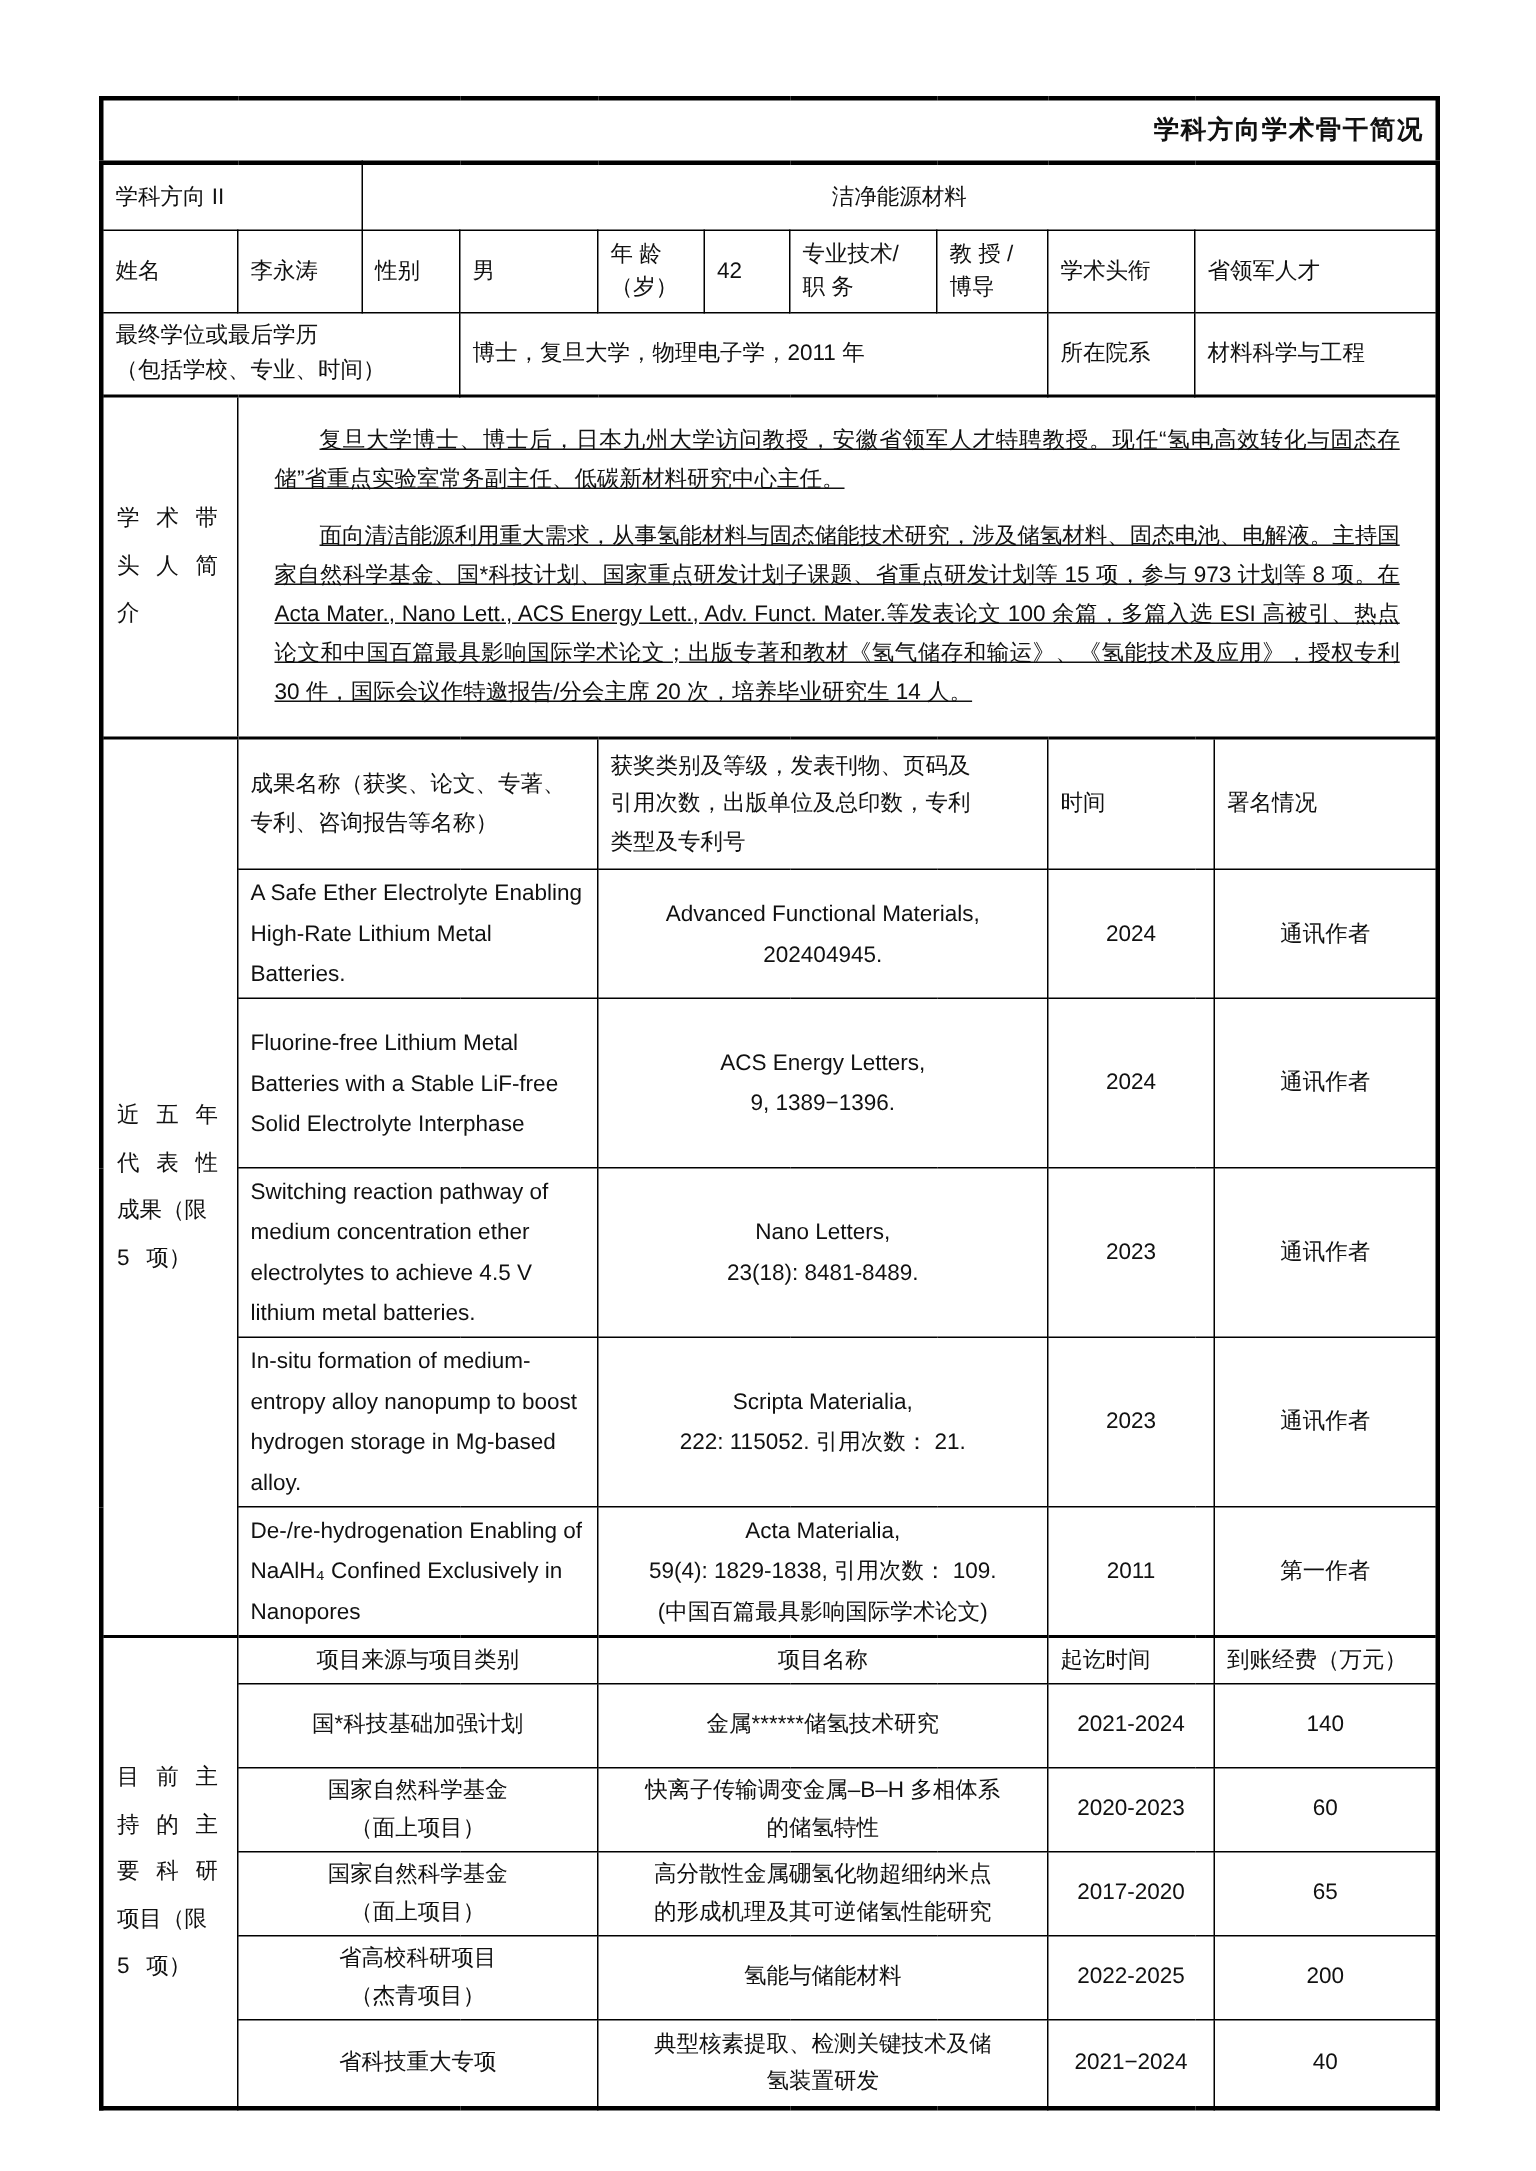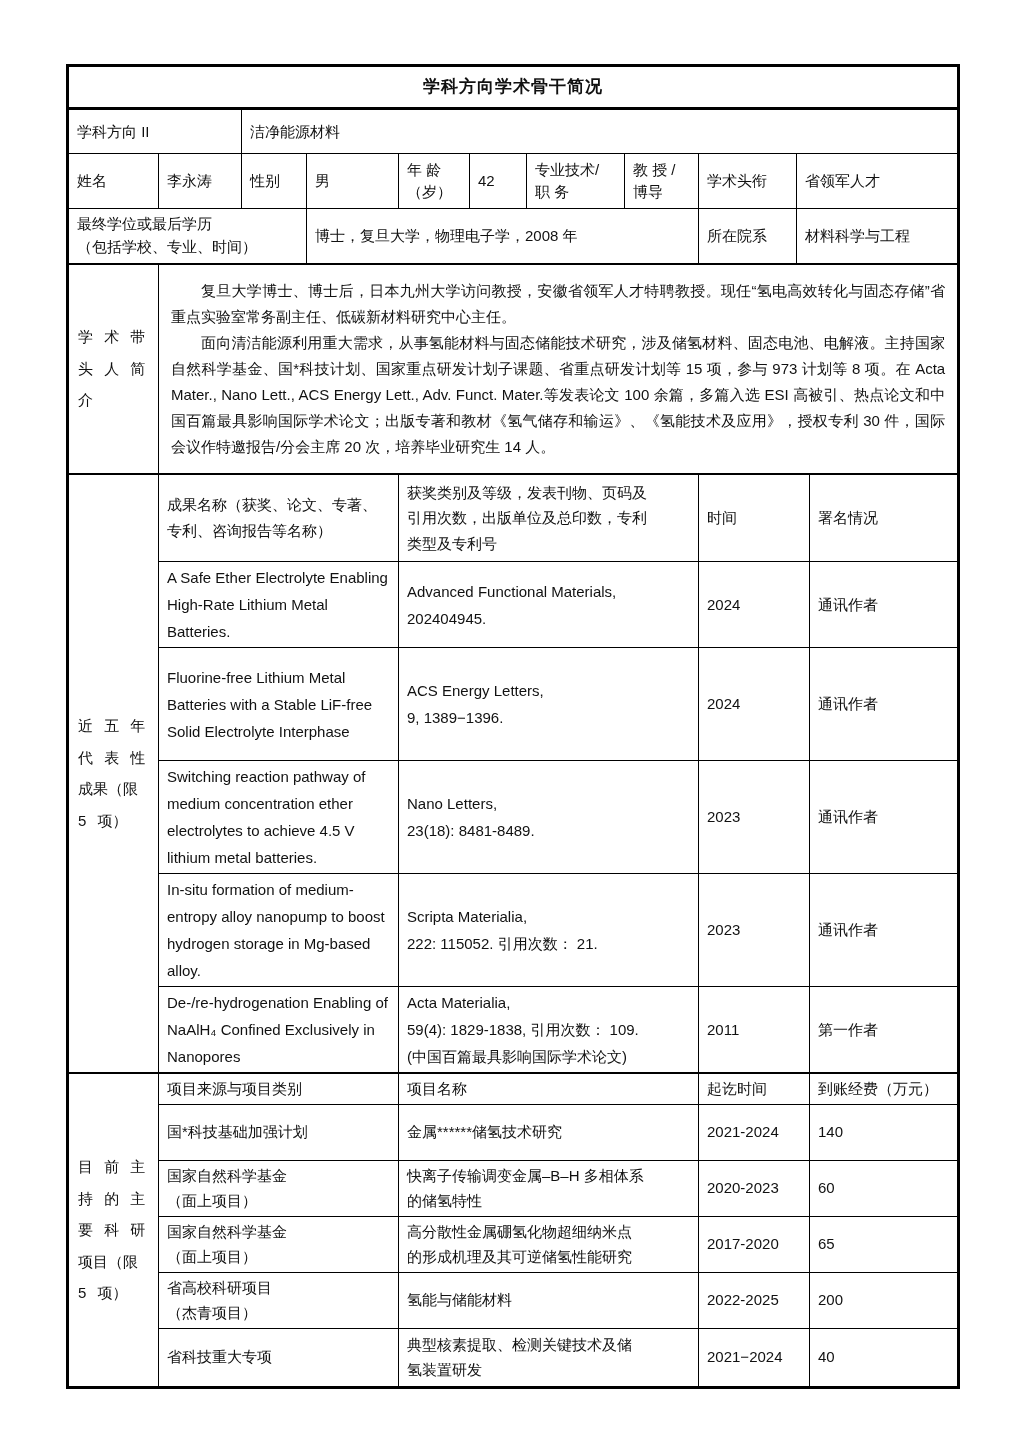--- a/index.html
+++ b/index.html
@@ -5,27 +5,27 @@
   html,body{margin:0;padding:0;background:#ffffff;}
   body{width:1024px;height:1447px;font-family:"Liberation Sans","DejaVu Sans",sans-serif;color:#111;}
   .page{position:relative;width:1024px;height:1447px;background:#fff;overflow:hidden;}
   table.doc{
     position:absolute;left:66px;top:64px;width:894px;
     border-collapse:collapse;table-layout:fixed;
     border:3px solid #000;font-size:15px;color:#111;
   }
   td{border:1px solid #000;padding:2px 8px;vertical-align:middle;line-height:1.7;overflow:hidden;}
   .b{font-weight:normal;}
-  .c{}
+  .c{text-align:center;}
   .pre{white-space:pre-line;}
-  .title-cell{text-align:center;font-weight:bold;font-size:17px;border-bottom:3px solid #000;letter-spacing:1px;}
+  .title-cell{text-align:right;font-weight:bold;font-size:17px;border-bottom:3px solid #000;letter-spacing:1px;}
   tr.sec > td{border-top:2px solid #000;}
   .side{white-space:pre-line;line-height:2.1;padding:4px 4px 4px 9px;word-spacing:7px;}
   .bio-cell{padding:4px 12px;vertical-align:middle;}
-  .bio-cell p{margin:0;text-indent:2em;text-align:justify;line-height:26px;}
+  .bio-cell p{margin:12px;text-indent:2em;text-align:justify;line-height:26px;text-decoration:underline;}
   .lh28{line-height:27px;}
   .hdr{vertical-align:middle;}
 </style>
 </head>
 <body>
 
 <div class="page">
   <table class="doc">
     <colgroup>
       <col style="width:91px">
@@ -63,21 +63,21 @@
 职 务</td>
       <td class="pre" style="line-height:1.5">教 授 /
 博导</td>
       <td>学术头衔</td>
       <td colspan="2">省领军人才</td>
     </tr>
 
     <tr style="height:55px">
       <td colspan="3" class="pre" style="line-height:1.5">最终学位或最后学历
 （包括学校、专业、时间）</td>
-      <td colspan="5">博士，复旦大学，物理电子学，2008 年</td>
+      <td colspan="5">博士，复旦大学，物理电子学，2011 年</td>
       <td>所在院系</td>
       <td colspan="2">材料科学与工程</td>
     </tr>
 
     <tr class="sec" style="height:210px">
       <td class="side">学 术 带
 头 人 简
 介</td>
       <td colspan="10" class="bio-cell">
         <p>复旦大学博士、博士后，日本九州大学访问教授，安徽省领军人才特聘教授。现任“氢电高效转化与固态存储”省重点实验室常务副主任、低碳新材料研究中心主任。</p>

